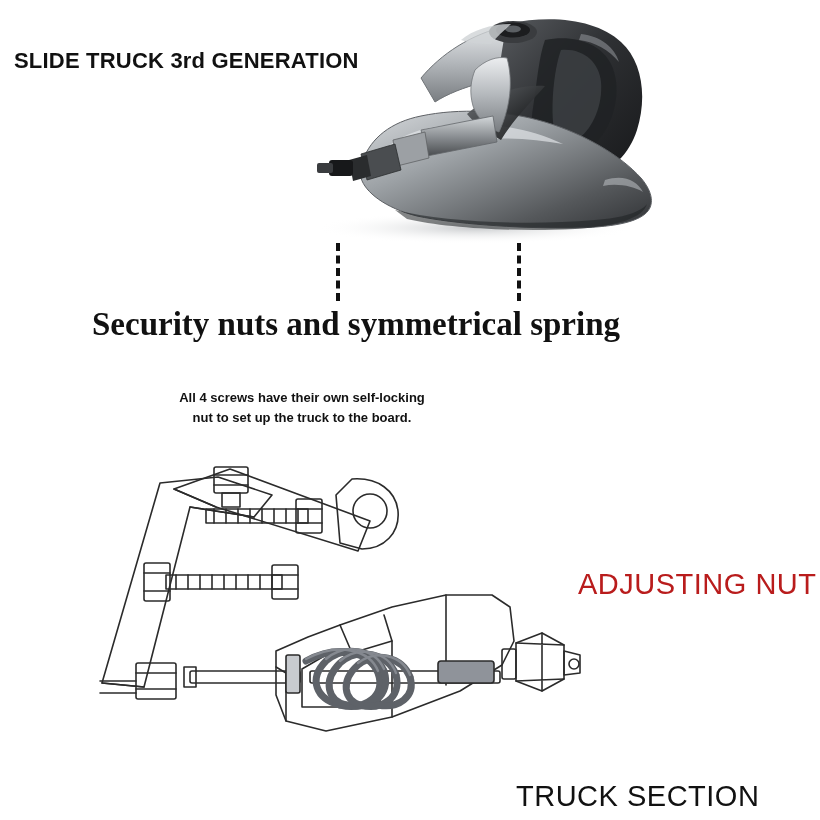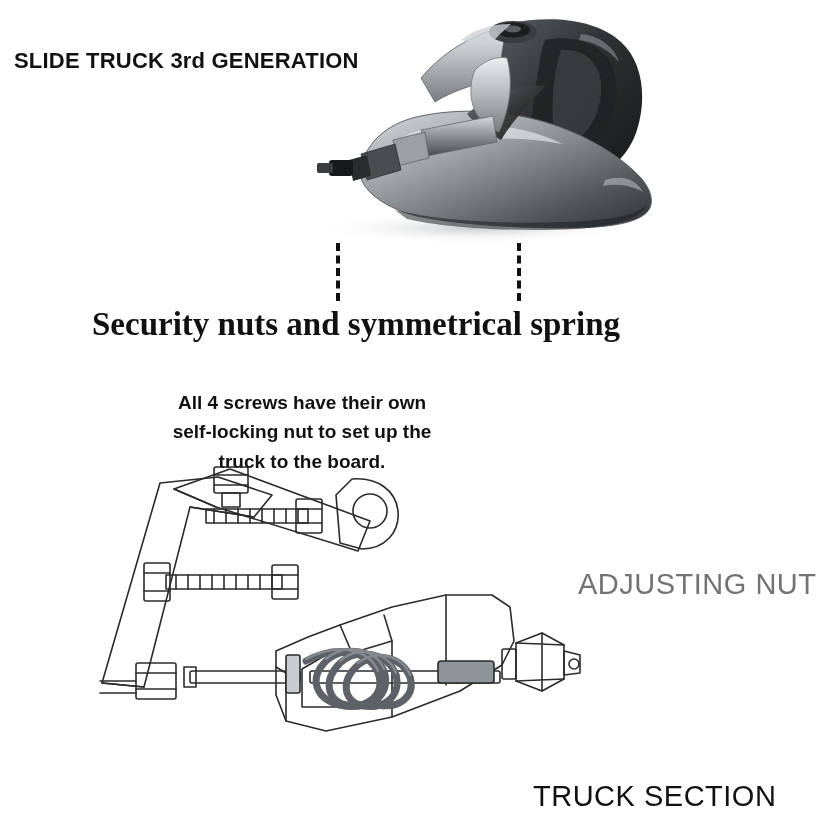--- a/index.html
+++ b/index.html
@@ -61,21 +61,21 @@
     font-size: 33px;
     color: #111111;
   }
 
   
   .caption {
     position: absolute;
     text-align: center;
     font-family: "Liberation Sans", sans-serif;
     font-weight: bold;
-    font-size: 19px;
+    font-size: 13px;
     line-height: 1.55;
     color: #111111;
   }
   .caption.left  { left: 168px; top: 388px; width: 268px; }
   .caption.right { left: 480px; top: 388px; width: 262px; }
 
   
   .section-drawing {
     position: absolute;
     left: 40px;
@@ -86,34 +86,33 @@
 
   
   .label-adjusting {
     position: absolute;
     left: 578px;
     top: 568px;
     font-family: "Liberation Sans", sans-serif;
     font-weight: normal;
     font-size: 29px;
     letter-spacing: 0.5px;
-    color: #737373;
+    color: #b91c1c;
     white-space: nowrap;
   }
   .label-truck-section {
     position: absolute;
     left: 516px;
     top: 780px;
     font-family: "Liberation Sans", sans-serif;
     font-weight: normal;
     font-size: 29px;
     letter-spacing: 0.5px;
     color: #111111;
     white-space: nowrap;
-    margin-left: 17px;
   }
 </style>
 </head>
 <body>
 
 <div id="page">
 
   <div class="title">SLIDE TRUCK 3rd GENERATION</div>
 
   <div class="truck-photo">

